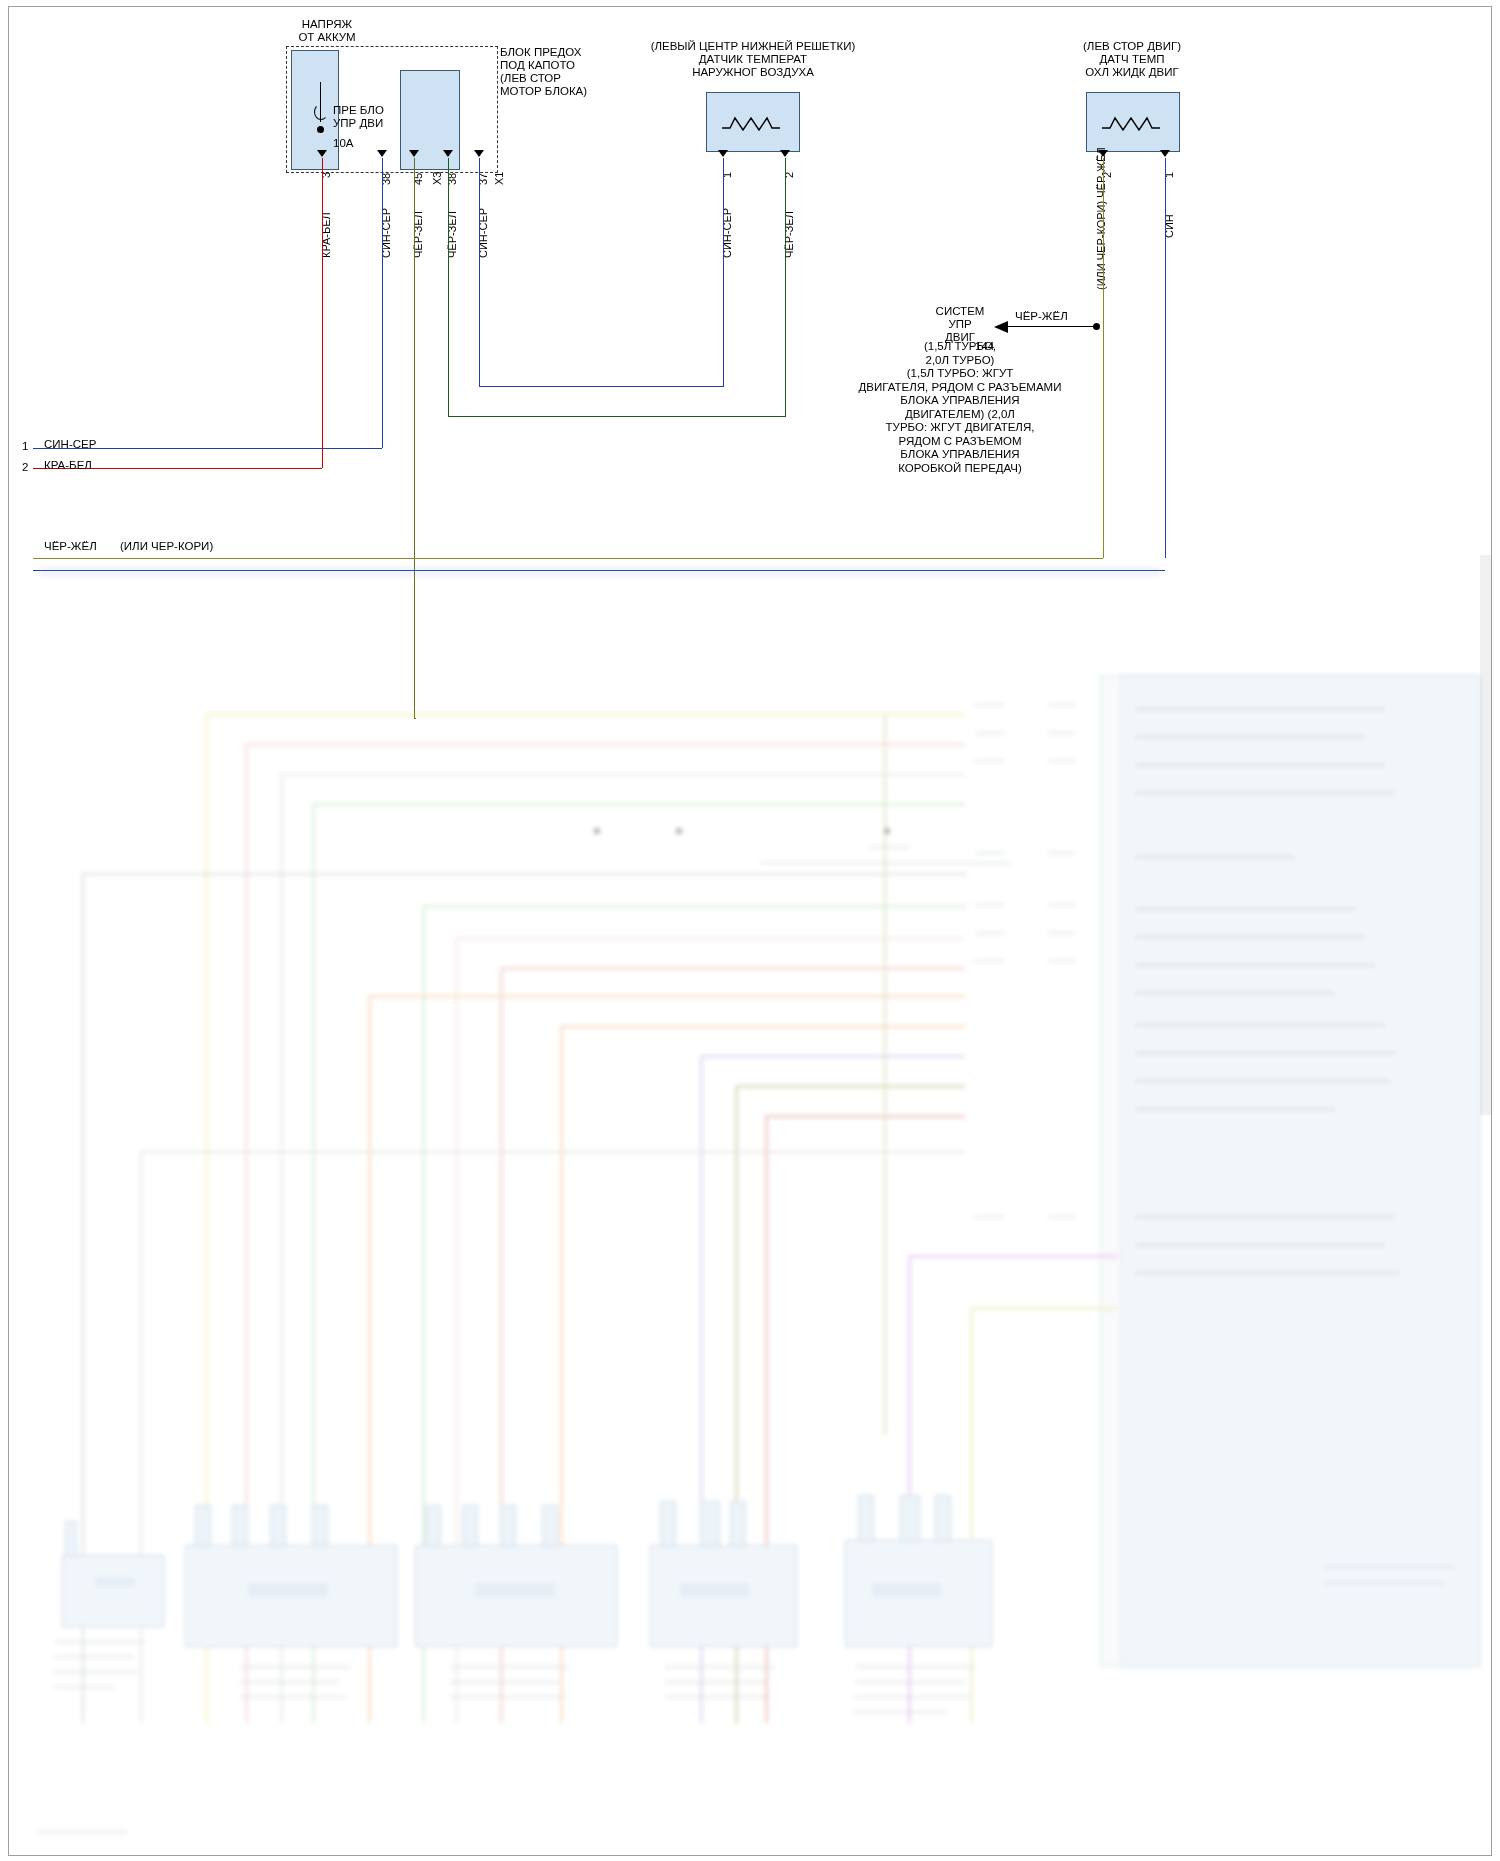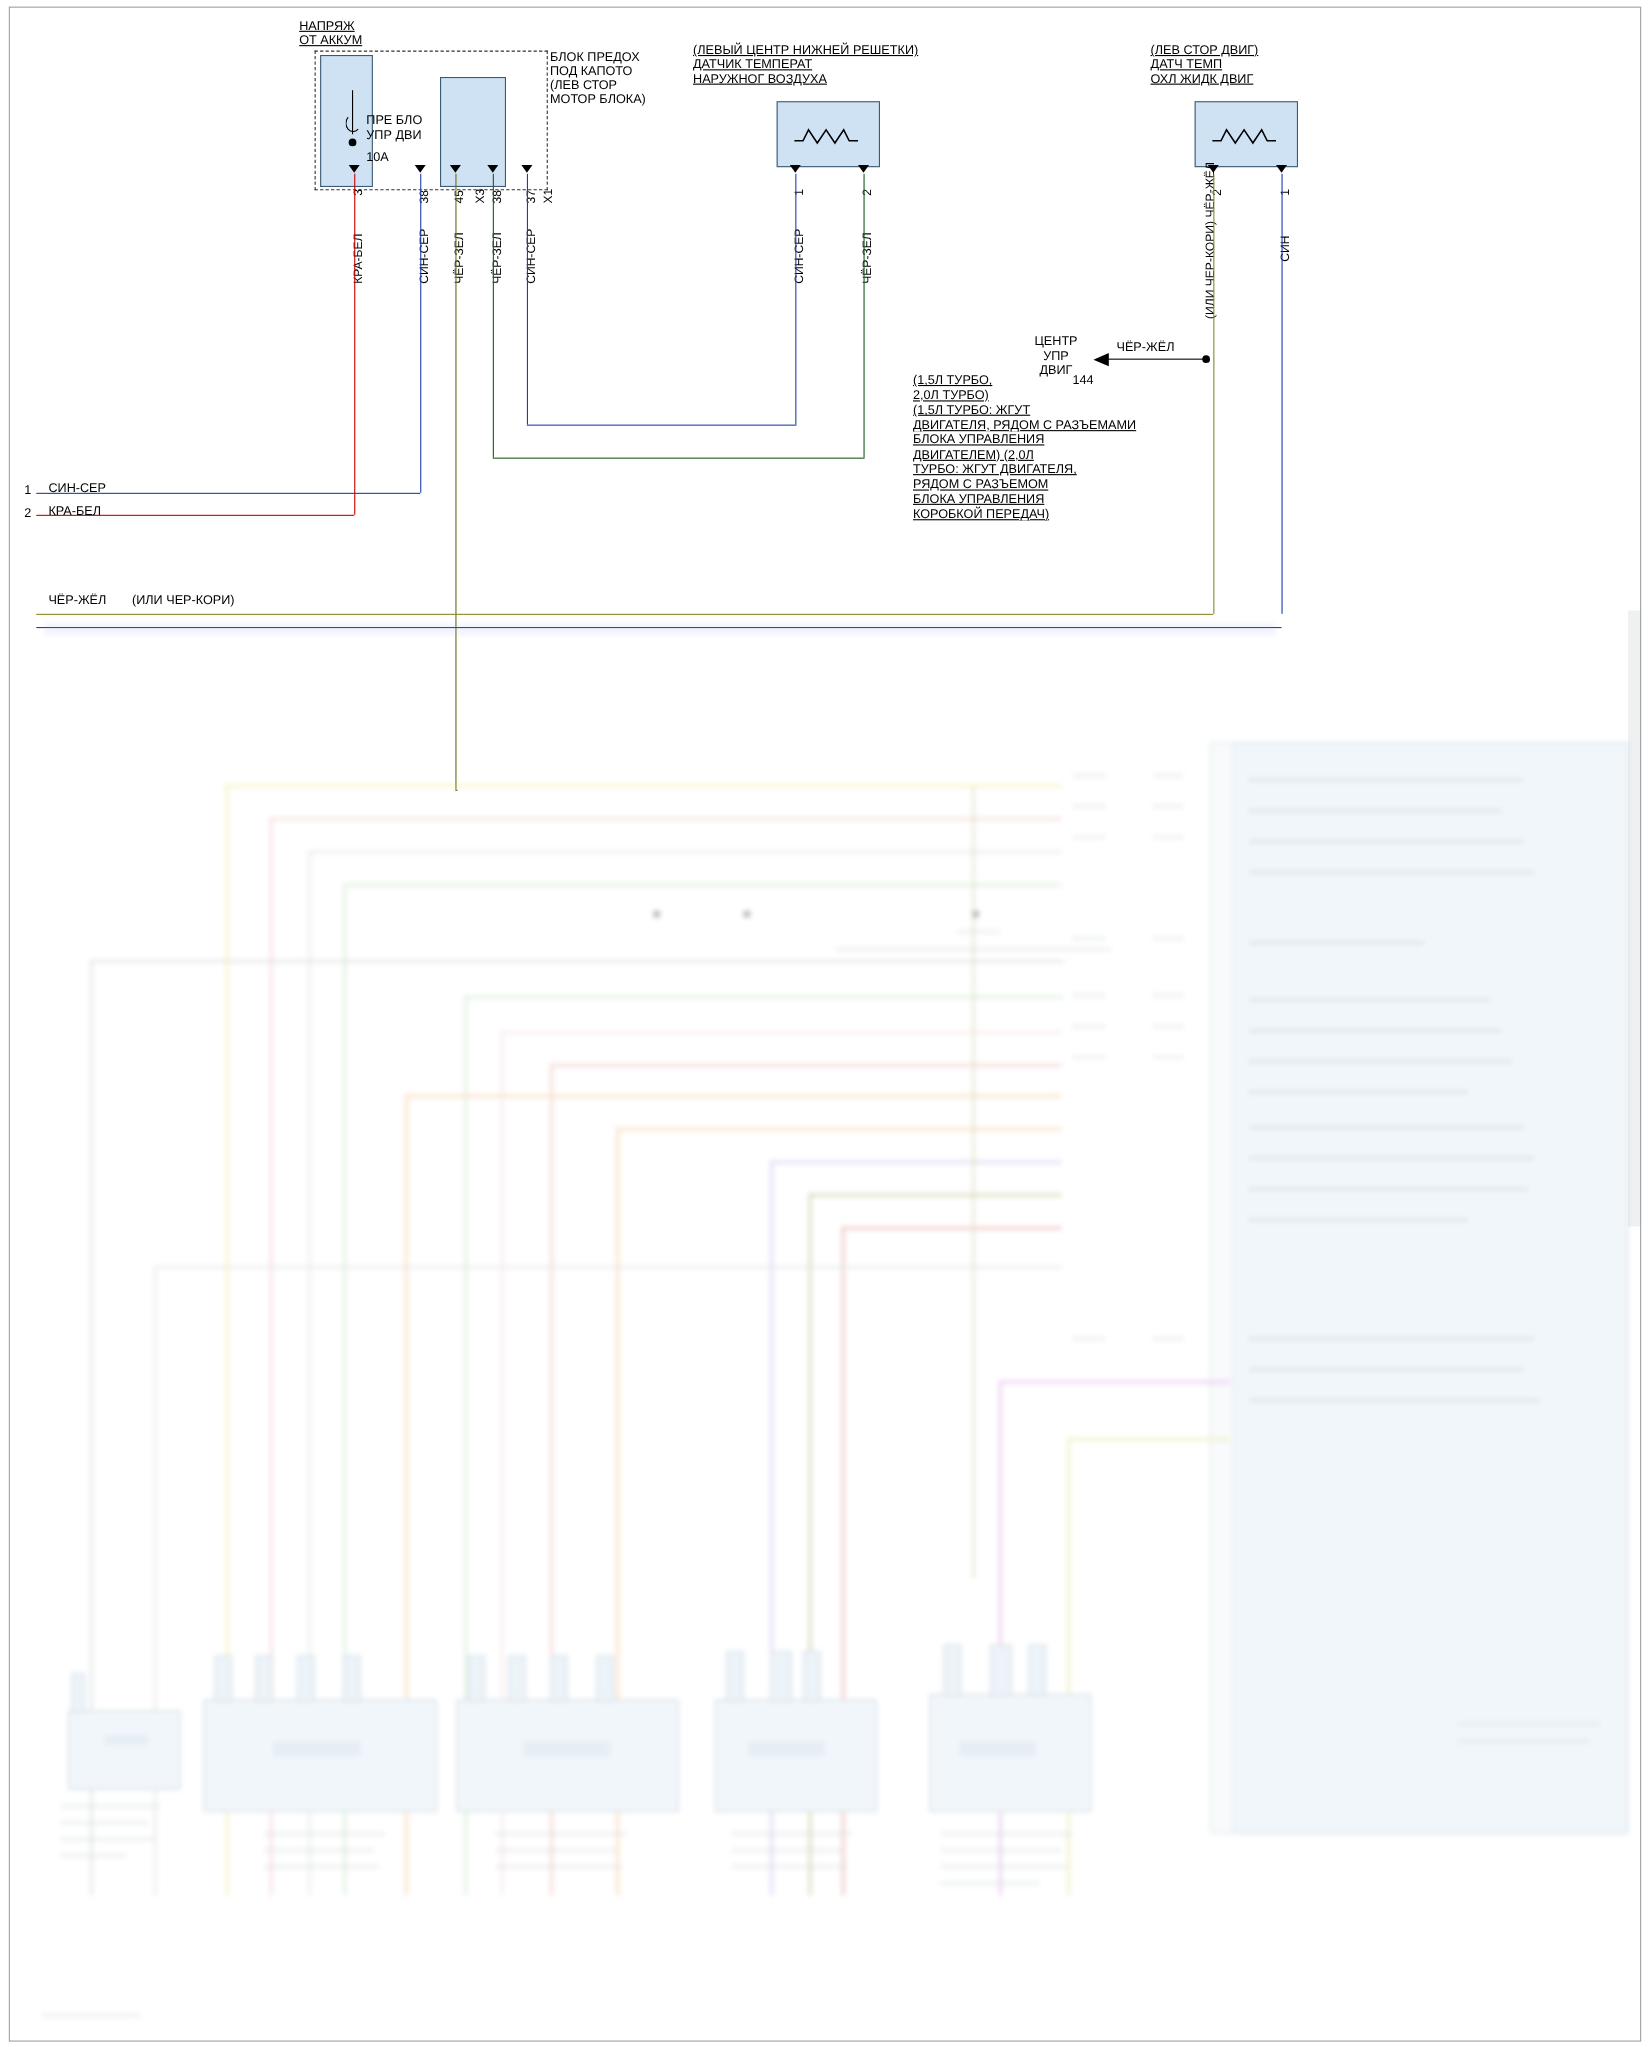--- a/index.html
+++ b/index.html
@@ -1,20 +1,20 @@
 <!DOCTYPE html>
 <html><head>
 <meta charset="utf-8">
 <style>
   html,body{margin:0;padding:0;background:#ffffff;}
   body{font-family:"Liberation Sans", sans-serif;}
   #page{position:relative;width:1500px;height:1861px;background:#ffffff;overflow:hidden;}
   .frame{position:absolute;left:8px;top:6px;width:1482px;height:1848px;border:1px solid #9aa0a6;background:#fff;}
   .lbl{position:absolute;font-size:11.5px;color:#000;line-height:13px;white-space:pre;}
-  .lbl.c{text-align:left;text-decoration:underline;}
+  .lbl.c{text-align:center;}
   .vlbl{position:absolute;font-size:11px;color:#000;white-space:nowrap;transform-origin:0 0;transform:rotate(-90deg);}
   .box{position:absolute;background:#cfe2f3;border:1px solid #3c5a74;}
   .dash{position:absolute;border:1px dashed #333;background:transparent;}
   .wire{position:absolute;}
   .h{height:0;border-top-width:1.6px;border-top-style:solid;}
   .v{width:0;border-left-width:1.6px;border-left-style:solid;}
   .dot{position:absolute;width:7px;height:7px;border-radius:50%;background:#000;}
   .sq{position:absolute;width:6px;height:6px;background:#000;}
   .faded{opacity:.28;}
   .vfaint{opacity:.16;}
@@ -118,21 +118,21 @@
   <div class="wire v" style="left:723px;top:158px;height:228px;border-left-color:#1f3fa8;"></div>
 
   <div class="wire v" style="left:1103px;top:158px;height:400px;border-left-color:#8a8a22;"></div>
   <div class="wire v" style="left:1165px;top:158px;height:400px;border-left-color:#1f3fa8;"></div>
 
   <div class="wire h" style="left:1000px;top:326px;width:96px;border-top-color:#000;"></div>
   <svg width="18" height="14" style="position:absolute;left:994px;top:320px;">
     <polygon points="0,7 14,1 14,13" fill="#000"></polygon>
   </svg>
   <div class="dot" style="left:1093px;top:323px;"></div>
-  <div class="lbl" style="left:930px;top:305px;width:60px;text-align:center;">ЦЕНТР
+  <div class="lbl" style="left:930px;top:305px;width:60px;text-align:center;">СИСТЕМ
 УПР
 ДВИГ</div>
   <div class="lbl" style="left:975px;top:340px;width:24px;">144</div>
   <div class="lbl" style="left:1015px;top:310px;width:80px;">ЧЁР-ЖЁЛ</div>
   <div class="lbl c" style="left:830px;top:340px;width:260px;line-height:13.5px;">(1,5Л ТУРБО,
 2,0Л ТУРБО)
 (1,5Л ТУРБО: ЖГУТ
 ДВИГАТЕЛЯ, РЯДОМ С РАЗЪЕМАМИ
 БЛОКА УПРАВЛЕНИЯ
 ДВИГАТЕЛЕМ) (2,0Л

